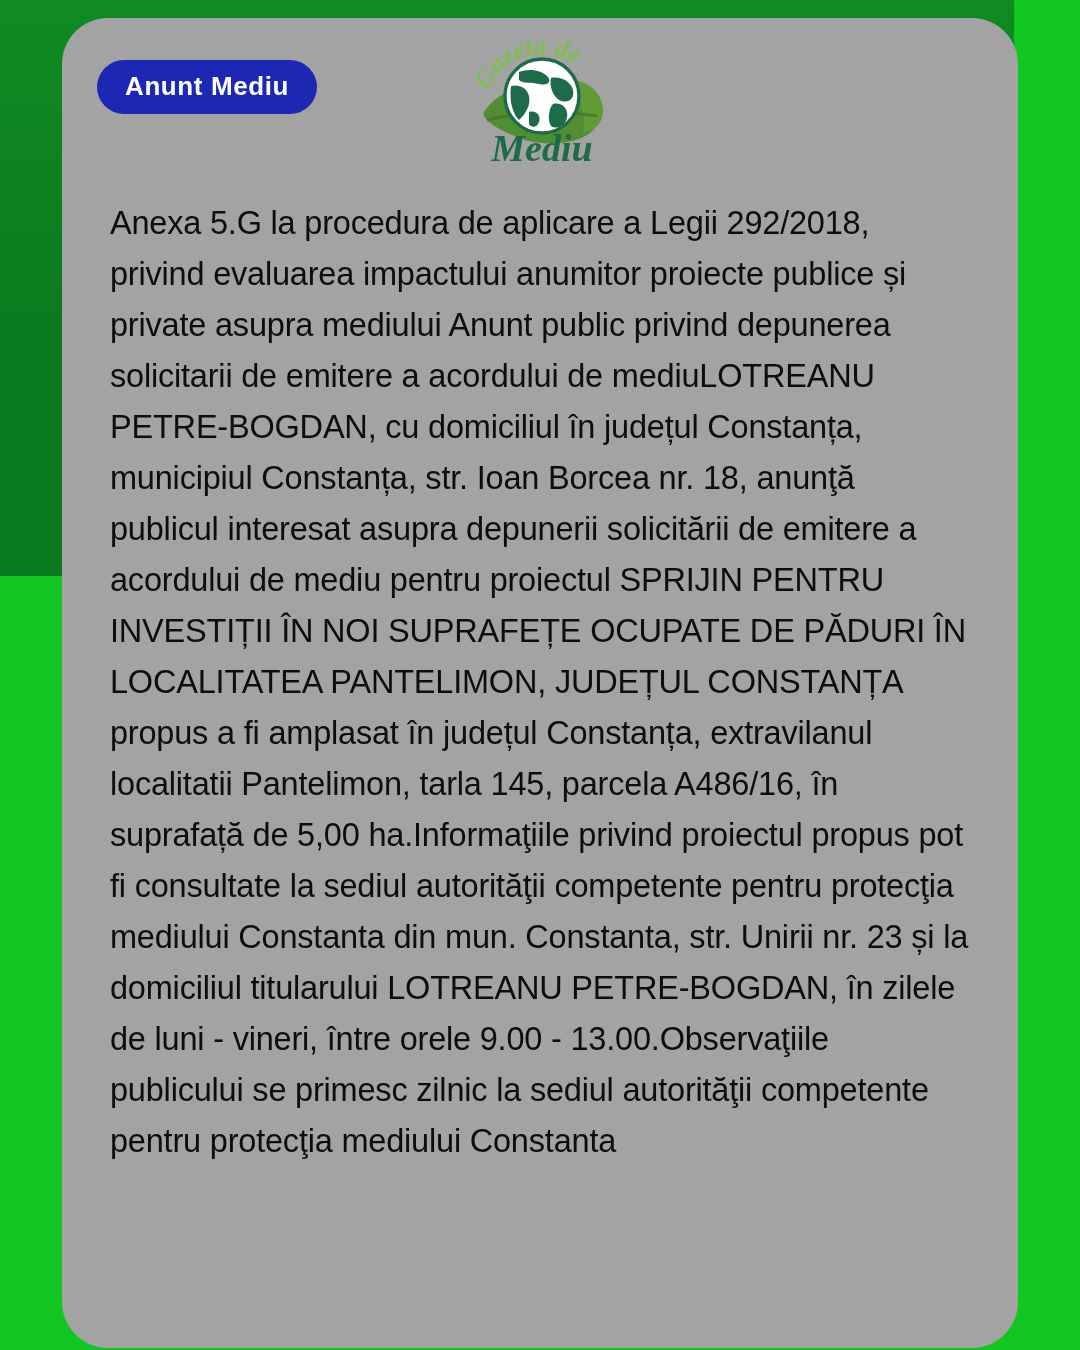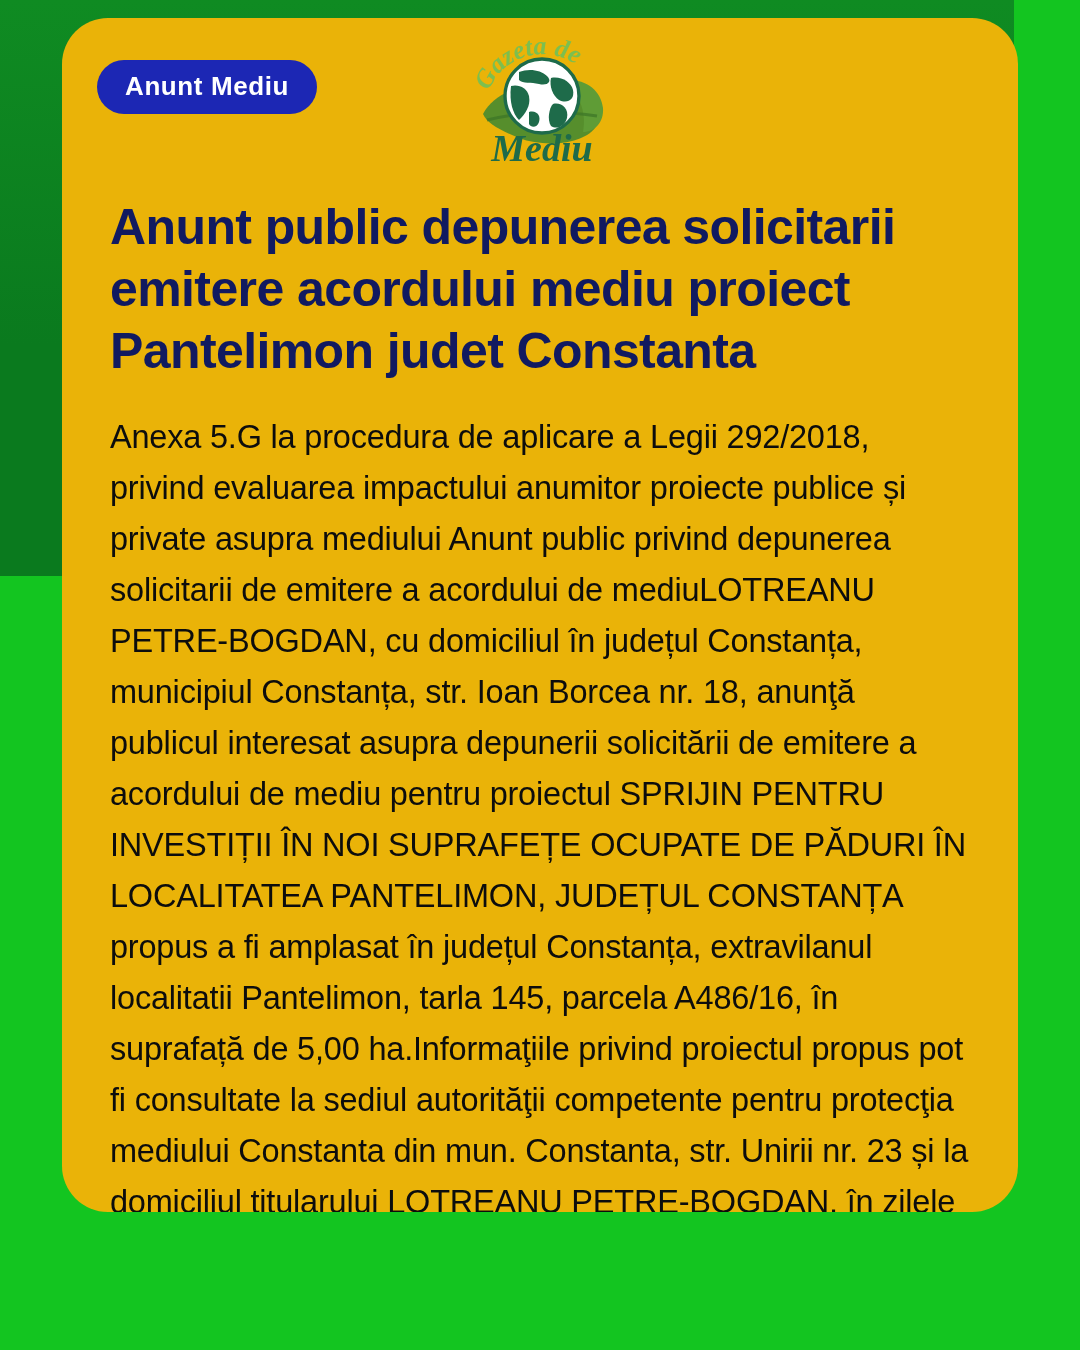--- a/index.html
+++ b/index.html
@@ -48,22 +48,22 @@
     height: 774px;
     background: #13c520;
   }
 
   
   .card {
     position: absolute;
     left: 62px;
     top: 18px;
     width: 956px;
-    height: 1194px;
-    background: #eab308;
+    height: 1330px;
+    background: #a3a3a3;
     border-radius: 46px;
     overflow: hidden;
     box-sizing: border-box;
   }
 
   .card-inner {
     position: absolute;
     left: 0;
     top: 0;
     width: 956px;
@@ -166,20 +166,19 @@
 
             <text font-family="'Liberation Serif', serif" font-size="26" font-style="italic" font-weight="700" fill="#7cbf4f">
               <textPath href="#arcTop" startOffset="6%">Gazeta de</textPath>
             </text>
 
             <text x="75" y="133" text-anchor="middle" font-family="'Liberation Serif', serif" font-size="38" font-style="italic" font-weight="700" fill="#1e6b4a">Mediu</text>
           </svg>
         </div>
       </div>
 
-      <h1 class="title">Anunt public depunerea solicitarii emitere acordului mediu proiect Pantelimon judet Constanta</h1>
 
       <div class="body-text">Anexa 5.G la procedura de aplicare a Legii 292/2018, privind evaluarea impactului anumitor proiecte publice și private asupra mediului Anunt public privind depunerea solicitarii de emitere a acordului de mediuLOTREANU PETRE-BOGDAN, cu domiciliul în județul Constanța, municipiul Constanța, str. Ioan Borcea nr. 18, anunţă publicul interesat asupra depunerii solicitării de emitere a acordului de mediu pentru proiectul SPRIJIN PENTRU INVESTIȚII ÎN NOI SUPRAFEȚE OCUPATE DE PĂDURI ÎN LOCALITATEA PANTELIMON, JUDEȚUL CONSTANȚA propus a fi amplasat în județul Constanța, extravilanul localitatii Pantelimon, tarla 145, parcela A486/16, în suprafață de 5,00 ha.Informaţiile privind proiectul propus pot fi consultate la sediul autorităţii competente pentru protecţia mediului Constanta din mun. Constanta, str. Unirii nr. 23 și la domiciliul titularului LOTREANU PETRE-BOGDAN, în zilele de luni - vineri, între orele 9.00 - 13.00.Observaţiile publicului se primesc zilnic la sediul autorităţii competente pentru protecţia mediului Constanta</div>
 
     </div>
   </div>
 
 </div>
 
 </body></html>

